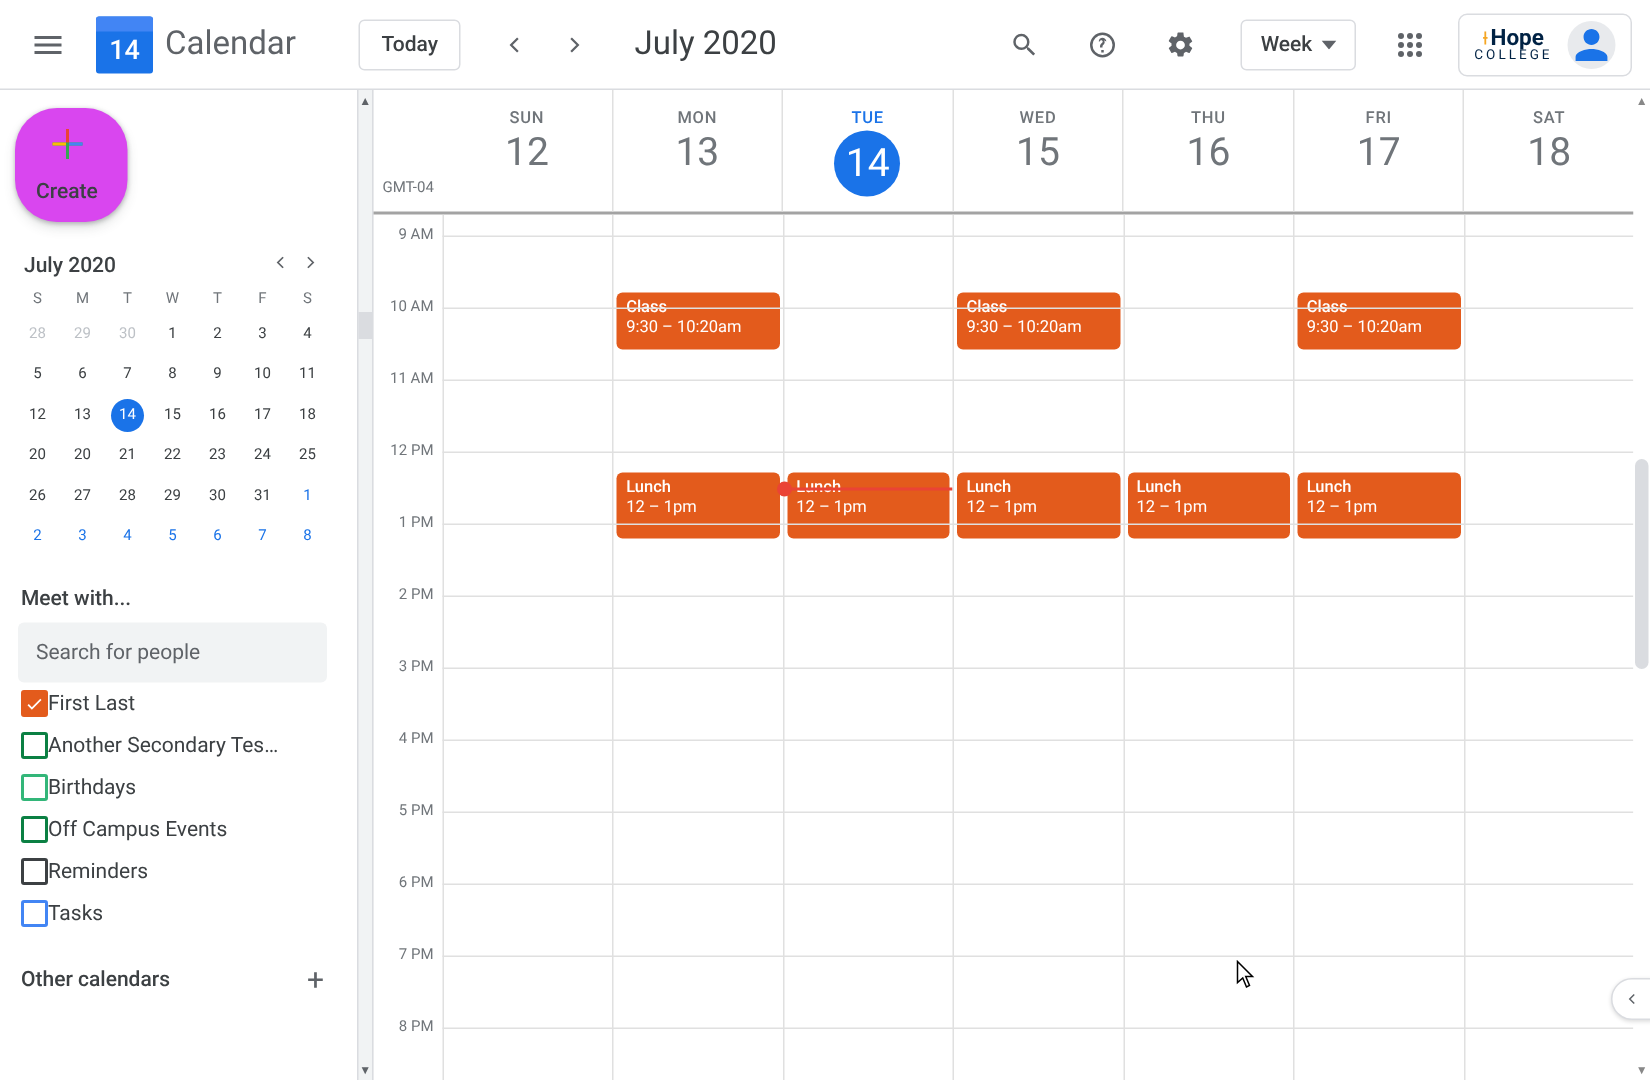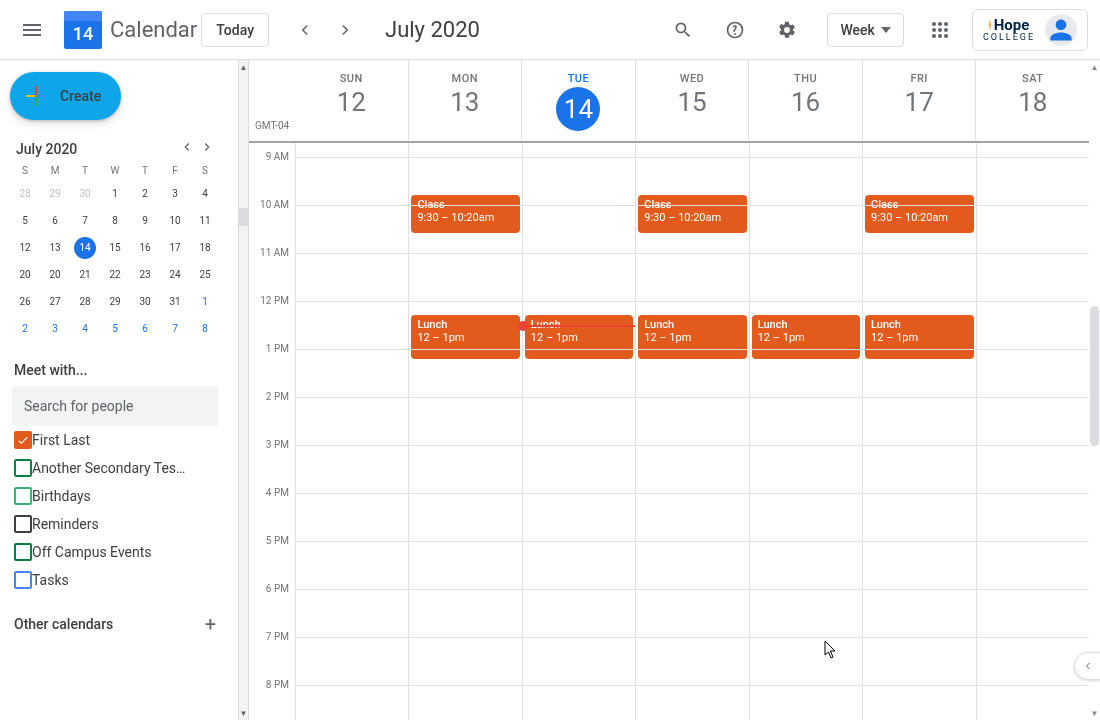--- a/index.html
+++ b/index.html
@@ -42,20 +42,21 @@
     content:""; position:absolute; top:0; left:0; right:0; height:10px;
     background:#4285f4;
     border-radius:2px 2px 0 0;
   }
   .logo-box span{
     position:absolute; top:12px; left:0; right:0; text-align:center;
     color:#fff; font-weight:500; font-size:18px;
   }
   .app-title{ font-size:22px; color:#5f6368; font-weight:400; }
   .today-btn{
+    margin-left:38px;
     padding:8px 14px;
     border:1px solid #dadce0;
     border-radius:4px;
     color:#3c4043;
     font-size:14px; font-weight:500;
     cursor:pointer;
   }
   .nav-arrow{
     width:36px; height:36px;
     display:flex; align-items:center; justify-content:center;
@@ -94,23 +95,24 @@
   .avatar{ width:32px; height:32px; border-radius:50%; background:#e8eaed; display:flex; align-items:center; justify-content:center;}
   .avatar svg{ width:26px; height:26px; fill:#1a73e8;}
   
   .body-wrap{ display:flex; height:calc(720px - 60px); }
   .sidebar{ width:238px; padding:12px 18px 0 10px; overflow:hidden; position:relative; }
   .create-btn{
     display:inline-flex; align-items:center; gap:12px;
     padding:12px 20px 12px 14px;
     box-shadow:0 1px 3px rgba(60,64,67,.3),0 4px 8px rgba(60,64,67,.15);
     border-radius:28px;
-    background:#0ea5e9;
+    background:#d946ef;
     cursor:pointer;
     margin-bottom:20px;
+    flex-direction:column;
   }
   .create-plus{ width:24px; height:24px; }
   .create-btn span{ font-size:14px; color:#3c4043; font-weight:500;}
   .mini-head{ display:flex; align-items:center; justify-content:space-between; padding:0 6px 4px 6px;}
   .mini-head .month{ font-size:14px; font-weight:500; color:#3c4043;}
   .mini-head .arrows{ display:flex; gap:6px; }
   .mini-head .arrows div{ cursor:pointer; color:#5f6368; }
   table.mini{ width:100%; border-collapse:collapse; font-size:10px; text-align:center; table-layout:fixed;}
   table.mini th{ color:#70757a; font-weight:400; padding:4px 0;}
   table.mini td{ color:#3c4043; padding:0; height:27px; cursor:pointer;}
@@ -386,26 +388,26 @@
         </div>
         <div class="cal-item">
           <div class="chk" style="border-color: rgb(11, 128, 67);"></div>
           <div class="label">Another Secondary Test ...</div>
         </div>
         <div class="cal-item">
           <div class="chk" style="border-color: rgb(51, 182, 121);"></div>
           <div class="label">Birthdays</div>
         </div>
         <div class="cal-item">
+          <div class="chk" style="border-color: rgb(11, 128, 67);"></div>
+          <div class="label">Off Campus Events</div>
+        </div>
+        <div class="cal-item">
           <div class="chk" style="border-color: rgb(60, 64, 67);"></div>
           <div class="label">Reminders</div>
-        </div>
-        <div class="cal-item">
-          <div class="chk" style="border-color: rgb(11, 128, 67);"></div>
-          <div class="label">Off Campus Events</div>
         </div>
         <div class="cal-item">
           <div class="chk" style="border-color: rgb(66, 133, 244);"></div>
           <div class="label">Tasks</div>
         </div>
       </div>
 
     <div class="cal-section-head" style="margin-top:18px;">
       <span>Other calendars</span>
       <div style="font-size:20px; color:#5f6368;">+</div>

